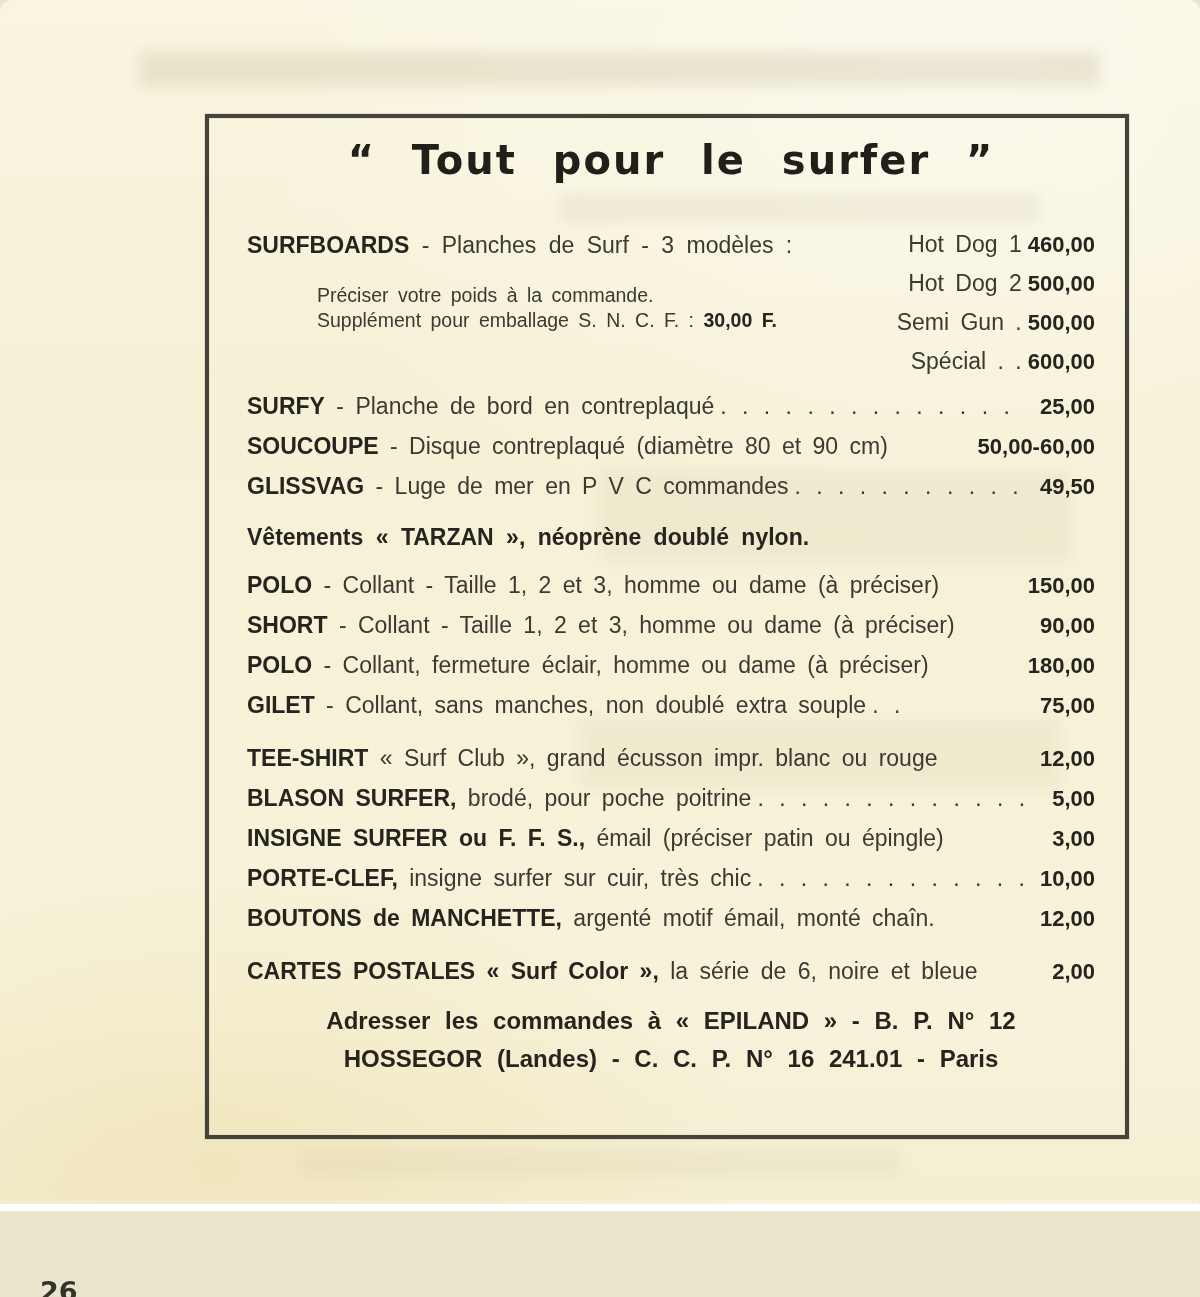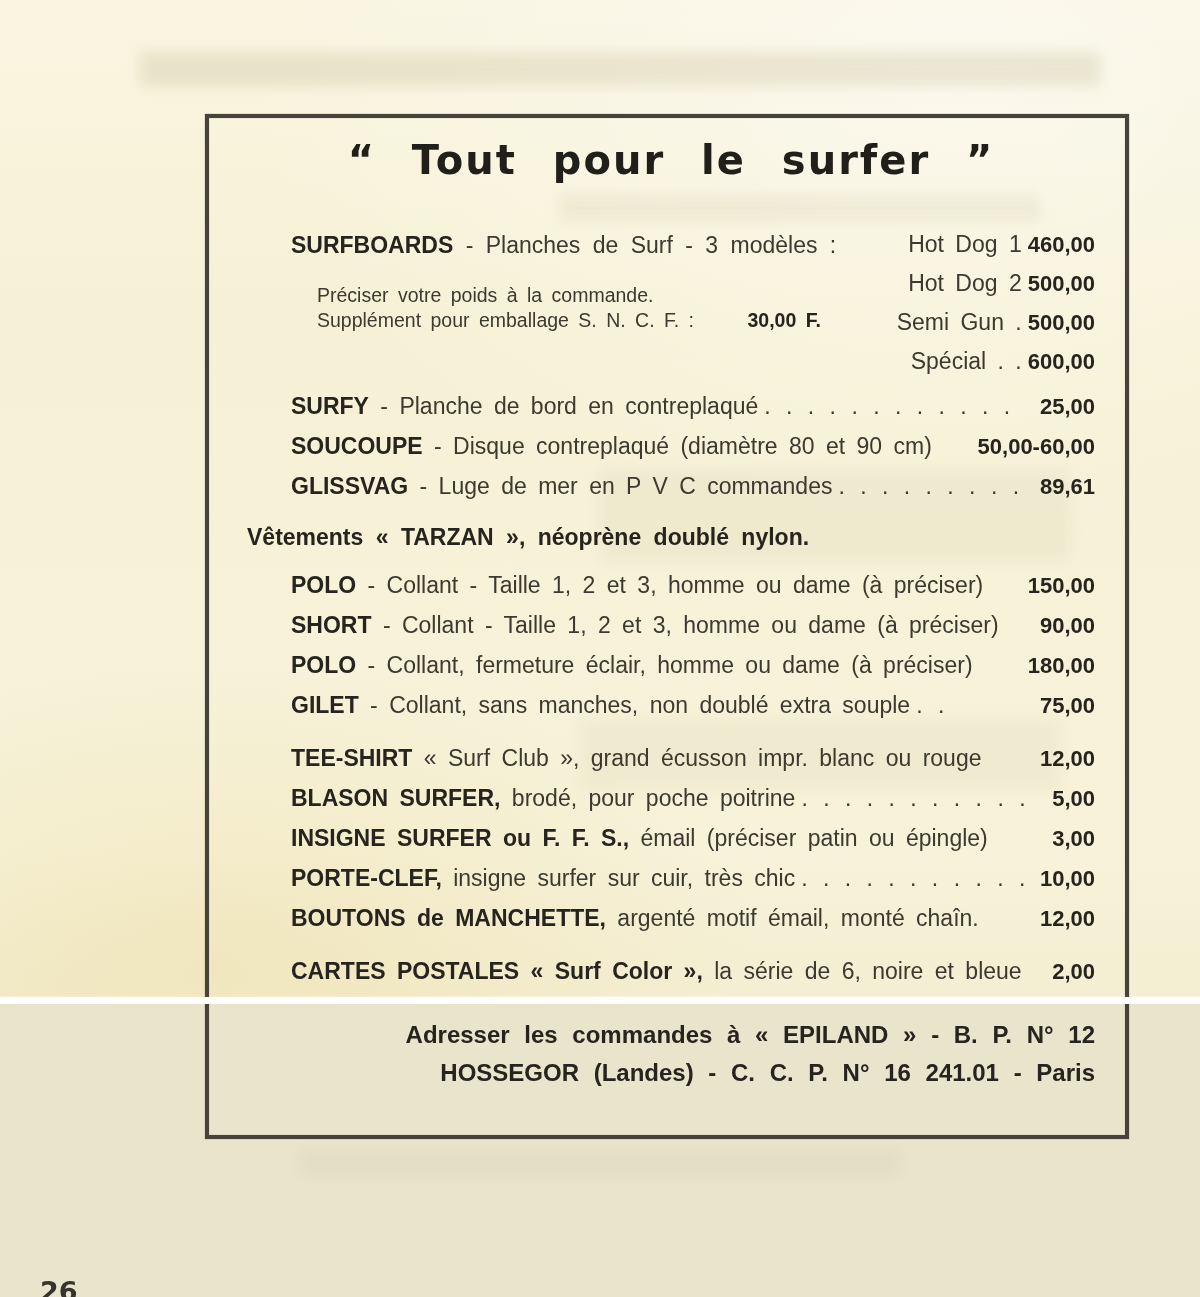--- a/index.html
+++ b/index.html
@@ -2,25 +2,26 @@
 <html><head>
 <meta charset="utf-8">
 <style>
   html,body { margin:0; padding:0; }
   body {
     width:1200px; height:1297px; overflow:hidden;
     font-family:"Liberation Sans", sans-serif;
     background:#e9e4cc;
   }
   .page {
-    position:relative; width:1200px; height:1004px;
+    position:relative; width:1200px; height:1211px;
     background:
       radial-gradient(ellipse 900px 500px at 18% 96%, rgba(233,214,150,.35), rgba(0,0,0,0) 60%),
       radial-gradient(ellipse 1100px 700px at 80% 8%, rgba(255,255,255,.45), rgba(0,0,0,0) 65%),
       linear-gradient(180deg, #f9f5e1 0%, #f6f1d6 30%, #f7f2d9 85%, #f4eed2 99%, #ffffff 100%);
+    border-radius: 12px;
   }
   
   .ghost { position:absolute; filter:blur(7px); pointer-events:none; }
   .g1 { left:140px; top:52px;  width:960px; height:34px; background:rgba(176,165,124,.22); }
   .g2 { left:560px; top:195px; width:480px; height:26px; background:rgba(176,165,124,.13); }
   .g3 { left:600px; top:470px; width:470px; height:90px; background:rgba(176,165,124,.10); }
   .g4 { left:580px; top:720px; width:480px; height:70px; background:rgba(176,165,124,.09); }
   .g5 { left:300px; top:1150px; width:600px; height:26px; background:rgba(176,165,124,.10); }
   .scan-strip { position:absolute; left:0; bottom:0; width:100%; height:7px; background:#ffffff; }
 
@@ -29,21 +30,21 @@
     box-sizing:border-box; border:4px solid #45433a;
     box-shadow:0 0 1px rgba(40,38,30,.55), inset 0 0 1px rgba(40,38,30,.5);
     padding:14px 30px 0 38px; color:#3b3930;
   }
   .title {
     margin:0; text-align:center;
     font-family:"DejaVu Sans", sans-serif;
     font-size:40px; line-height:56px; font-weight:bold; color:#211f19;
     letter-spacing:2px; word-spacing:20px;
   }
-  .b { font-weight:bold; color:#26241e;margin-left:44px; }
+  .b { font-weight:bold; color:#26241e; }
   .price {
     font-weight:bold; color:#26241e; white-space:nowrap;
     font-size:22px; margin-left:6px;
   }
 
   
   .surf-section { display:flex; margin-top:45px; }
   .surf-left { flex:1; min-width:0; }
   .surf-main { font-size:23px; line-height:24px; word-spacing:6px; }
   .surf-notes { margin:26px 0 0 70px; font-size:19.5px; line-height:25px; word-spacing:4px; color:#3b3930; }
@@ -53,21 +54,21 @@
   
   .rows { margin:0; }
   .rows-items1 { margin-top:5px; }
   .row { display:flex; align-items:baseline; font-size:23px; line-height:24px; margin-bottom:15px; word-spacing:5px; }
   .row .txt { white-space:nowrap; }
   .leader { flex:1; overflow:hidden; white-space:nowrap; margin:0 8px 0 6px; letter-spacing:2px; color:#3b3930; min-width:4px; }
   .tarzan { font-weight:bold; color:#26241e; font-size:23px; line-height:24px; margin:26px 0 24px; word-spacing:6px; }
   .rows-items3 { margin-top:28px; }
   .rows-items4 { margin-top:28px; }
 
-  .footer { margin-top:32px; text-align:right; font-weight:bold; color:#26241e; font-size:24px; line-height:38px; word-spacing:8px; }
+  .footer { margin-top:18px; text-align:center; font-weight:bold; color:#26241e; font-size:24px; line-height:38px; word-spacing:8px; }
 
   .pagenum { position:absolute; left:40px; top:1276px; font-family:"DejaVu Sans", sans-serif; font-weight:bold; font-size:27px; color:#35332c; }
 </style>
 </head>
 <body>
 
 <div class="page">
 
   <div class="ghost g1"></div>
   <div class="ghost g2"></div>
@@ -114,21 +115,21 @@
           <span class="price">25,00</span>
         </div>
         <div class="row">
           <span class="txt"><span class="b">SOUCOUPE</span><span> - Disque contreplaqué (diamètre 80 et 90 cm)</span></span>
           <span class="leader"></span>
           <span class="price">50,00-60,00</span>
         </div>
         <div class="row">
           <span class="txt"><span class="b">GLISSVAG</span><span> - Luge de mer en P V C commandes</span></span>
           <span class="leader">. . . . . . . . . . . . . . . . . . . . . . . . . . . . . .</span>
-          <span class="price">89,61</span>
+          <span class="price">49,50</span>
         </div>
       </div>
 
     <div class="tarzan">Vêtements « TARZAN », néoprène doublé nylon.</div>
 
     <div class="rows" id="items2">
         <div class="row">
           <span class="txt"><span class="b">POLO</span><span> - Collant - Taille 1, 2 et 3, homme ou dame (à préciser)</span></span>
           <span class="leader"></span>
           <span class="price">150,00</span>

